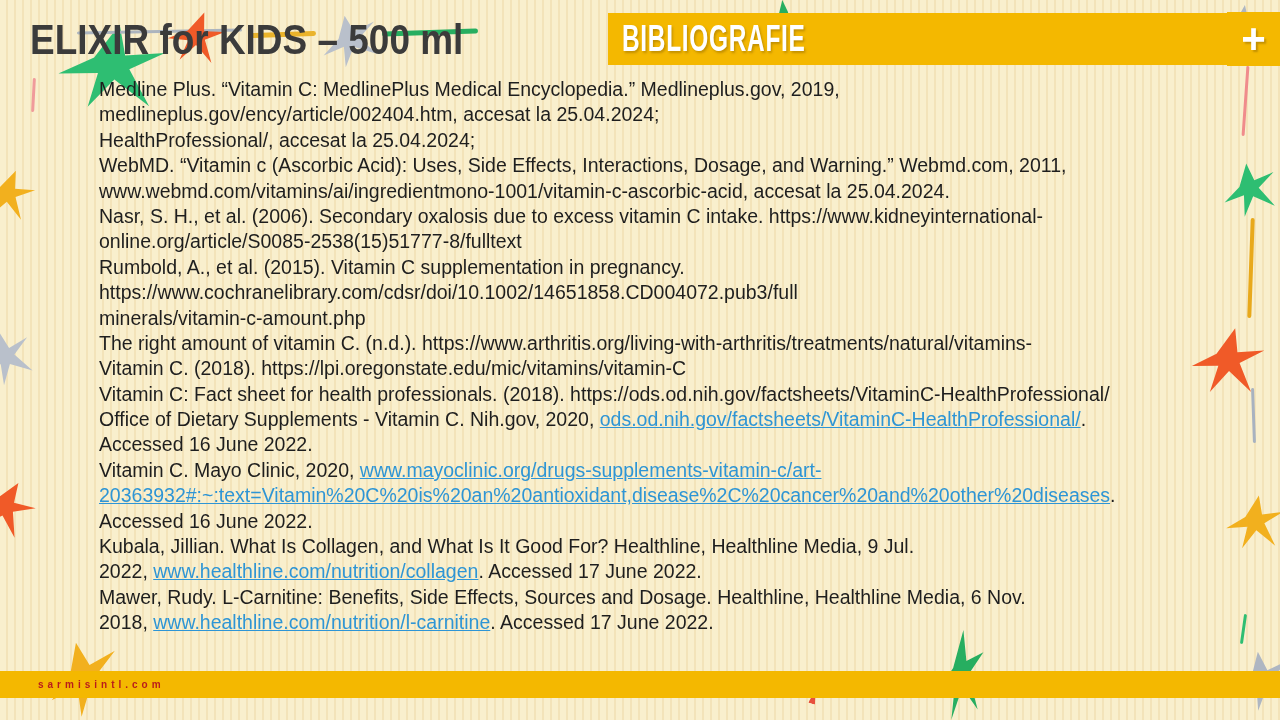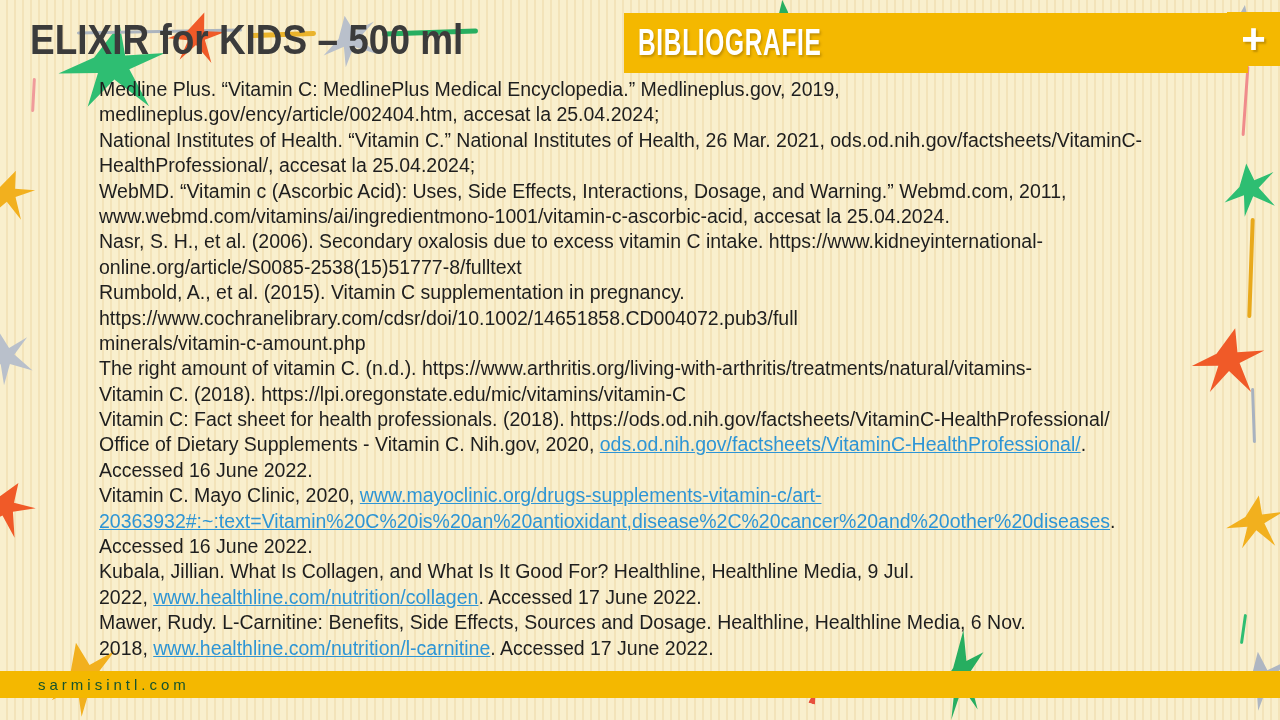--- a/index.html
+++ b/index.html
@@ -11,21 +11,21 @@
   .decor{position:absolute;z-index:0;pointer-events:none;}
   .decor-line{position:absolute;z-index:0;border-radius:3px;pointer-events:none;}
   .tick{position:absolute;z-index:1;clip-path:polygon(50% 0,100% 100%,0 100%);pointer-events:none;}
   .z1{z-index:1;}
   .title{
     position:absolute;left:30px;top:16px;margin:0;z-index:2;
     font-size:42px;font-weight:800;color:#3B3B3B;white-space:nowrap;
     transform:scaleX(.88);transform-origin:left top;letter-spacing:0px;
   }
   .banner{
-    position:absolute;left:624px;top:13px;width:624px;height:60px;z-index:2;
+    position:absolute;left:608px;top:13px;width:624px;height:52px;z-index:2;
     background:#F4B800;display:flex;align-items:center;box-sizing:border-box;padding-left:14px;
   }
   .banner-label{
     color:#FFFFFF;font-size:36px;font-weight:bold;letter-spacing:1px;white-space:nowrap;
     transform:scaleX(.68);transform-origin:left center;
     text-shadow:2px 2px 3px rgba(100,70,0,.35);
   }
   .plus-btn{
     position:absolute;left:1227px;top:12px;width:53px;height:54px;z-index:2;
     background:#F4B800;color:#FFFFFF;font-size:42px;font-weight:800;
@@ -35,21 +35,21 @@
   .bib{
     position:absolute;left:59px;top:77px;z-index:2;
     font-size:19.5px;line-height:25.4px;color:#1E1E1E;white-space:nowrap;
   }
   .bib-line{height:25.4px;margin-left:40px;}
   .bib a{color:#2E95D5;text-decoration:underline;cursor:pointer;}
   .footer-bar{
     position:absolute;left:0;top:671px;width:1280px;height:27px;z-index:3;
     background:#F4B800;display:flex;align-items:center;box-sizing:border-box;padding-left:38px;
   }
-  .footer-url{color:#14532d;font-size:15px;letter-spacing:4px;}
+  .footer-url{color:#b91c1c;font-size:10px;letter-spacing:4px;font-weight:bold;}
 </style>
 </head>
 <body>
 
 <div class="slide">
 
   <svg width="0" height="0" style="position:absolute" aria-hidden="true">
     <defs>
       <polygon id="starPoly" points="0,-48 10,-16 46,-26 16,-2 40,34 4,12 -16,46 -12,8 -48,16 -18,-8"></polygon>
     </defs>
@@ -108,21 +108,20 @@
   <h1 class="title">ELIXIR for KIDS – 500 ml</h1>
 
   <div class="banner">
     <span class="banner-label">BIBLIOGRAFIE</span>
   </div>
   <div class="plus-btn">+</div>
 
   <div class="bib">
       <div class="bib-line"><span>Medline Plus. “Vitamin C: MedlinePlus Medical Encyclopedia.” Medlineplus.gov, 2019,</span></div>
       <div class="bib-line"><span>medlineplus.gov/ency/article/002404.htm, accesat la 25.04.2024;</span></div>
-      <div class="bib-line"><span>National Institutes of Health. “Vitamin C.” National Institutes of Health, 26 Mar. 2021, ods.od.nih.gov/factsheets/VitaminC-</span></div>
       <div class="bib-line"><span>HealthProfessional/, accesat la 25.04.2024;</span></div>
       <div class="bib-line"><span>WebMD. “Vitamin c (Ascorbic Acid): Uses, Side Effects, Interactions, Dosage, and Warning.” Webmd.com, 2011,</span></div>
       <div class="bib-line"><span>www.webmd.com/vitamins/ai/ingredientmono-1001/vitamin-c-ascorbic-acid, accesat la 25.04.2024.</span></div>
       <div class="bib-line"><span>Nasr, S. H., et al. (2006). Secondary oxalosis due to excess vitamin C intake. https://www.kidneyinternational-</span></div>
       <div class="bib-line"><span>online.org/article/S0085-2538(15)51777-8/fulltext</span></div>
       <div class="bib-line"><span>Rumbold, A., et al. (2015). Vitamin C supplementation in pregnancy.</span></div>
       <div class="bib-line"><span>https://www.cochranelibrary.com/cdsr/doi/10.1002/14651858.CD004072.pub3/full</span></div>
       <div class="bib-line"><span>minerals/vitamin-c-amount.php</span></div>
       <div class="bib-line"><span>The right amount of vitamin C. (n.d.). https://www.arthritis.org/living-with-arthritis/treatments/natural/vitamins-</span></div>
       <div class="bib-line"><span>Vitamin C. (2018). https://lpi.oregonstate.edu/mic/vitamins/vitamin-C</span></div>

